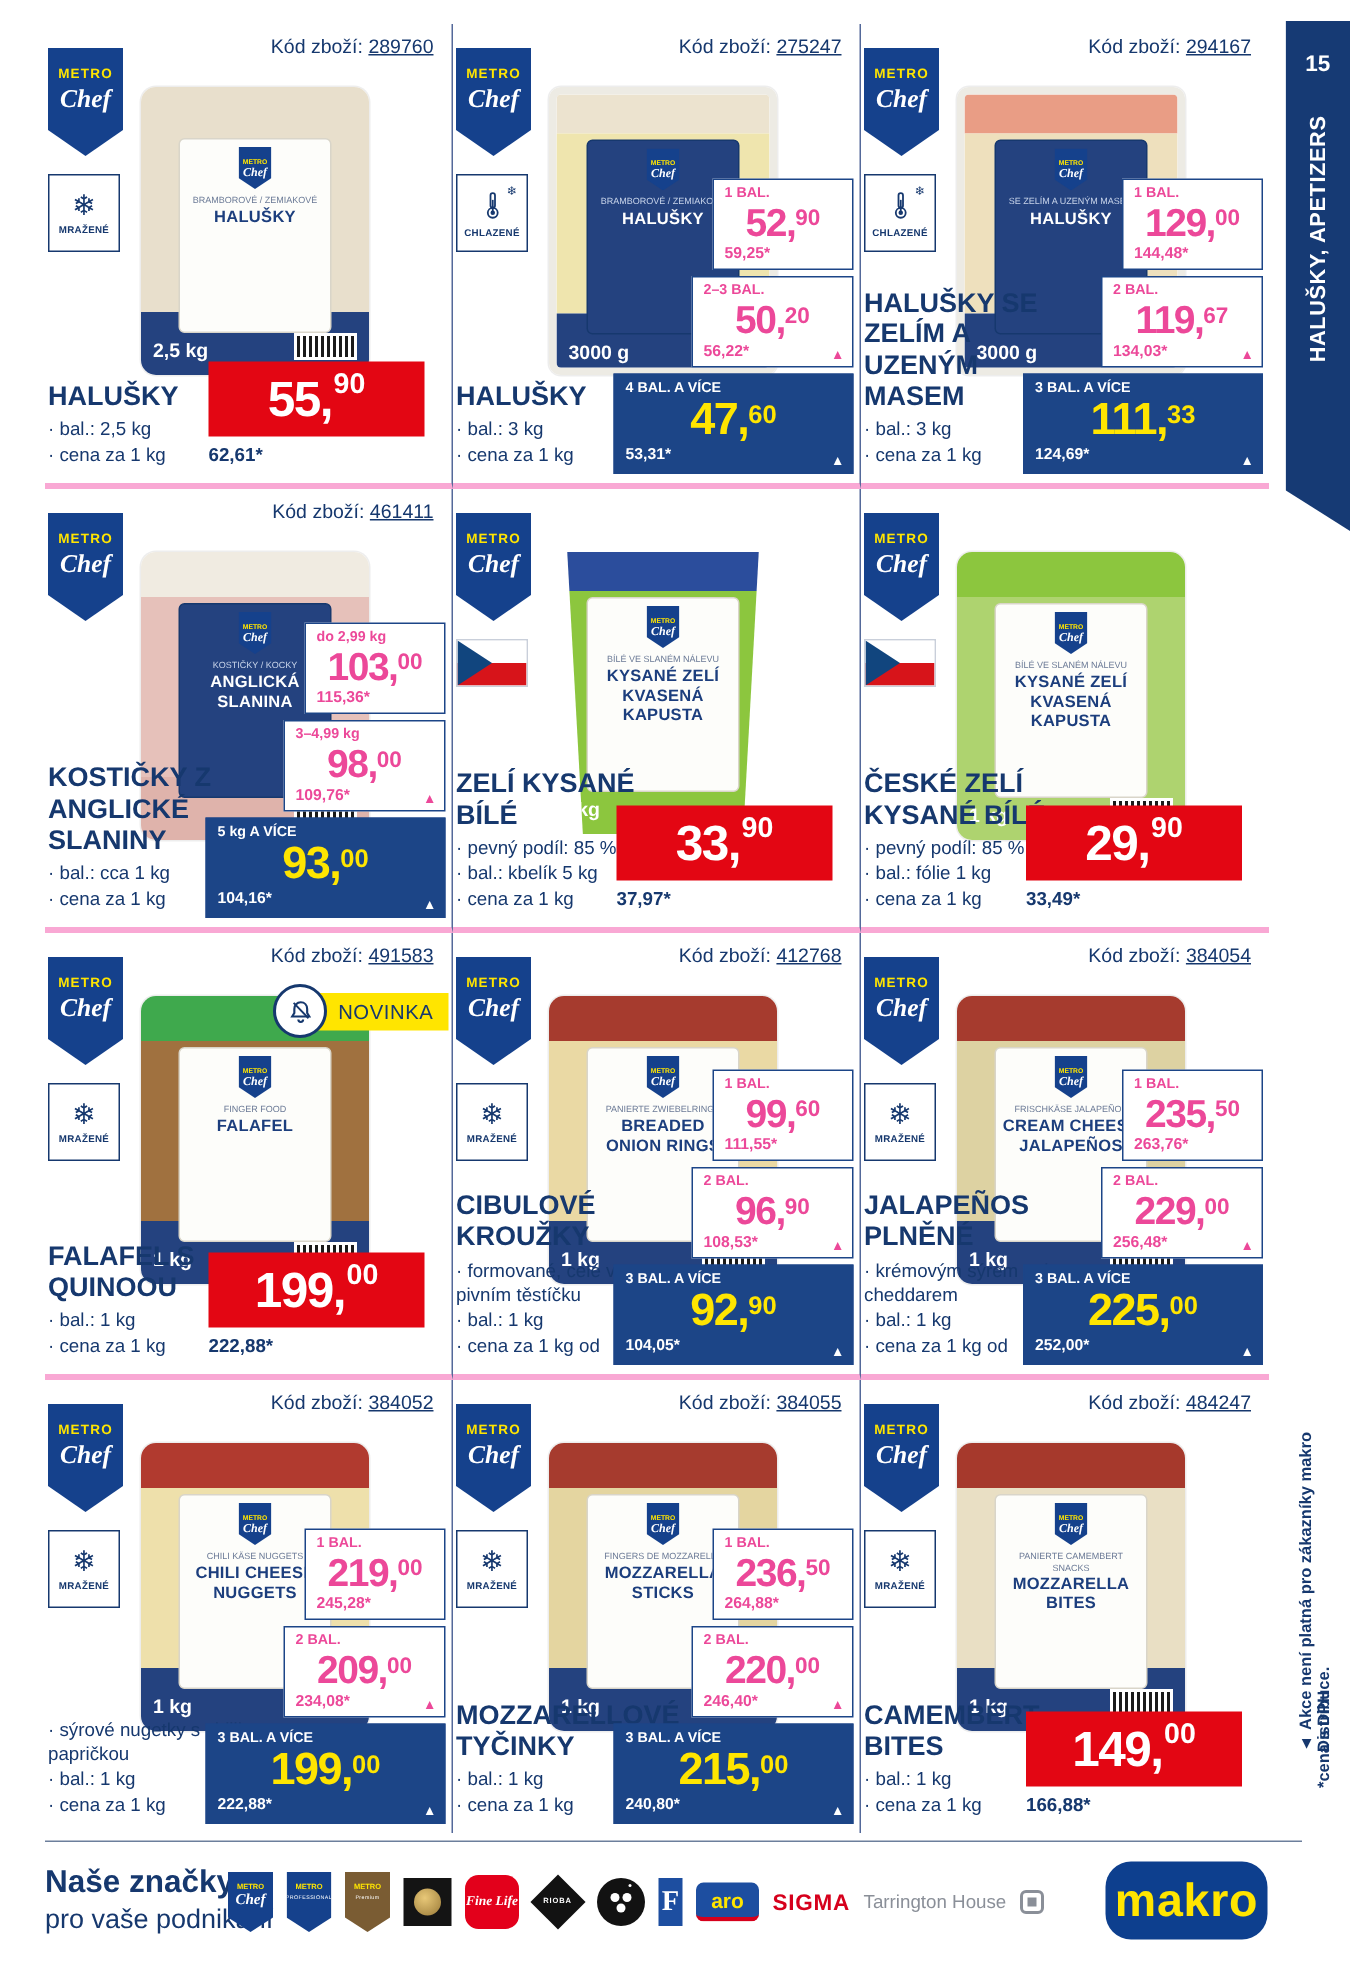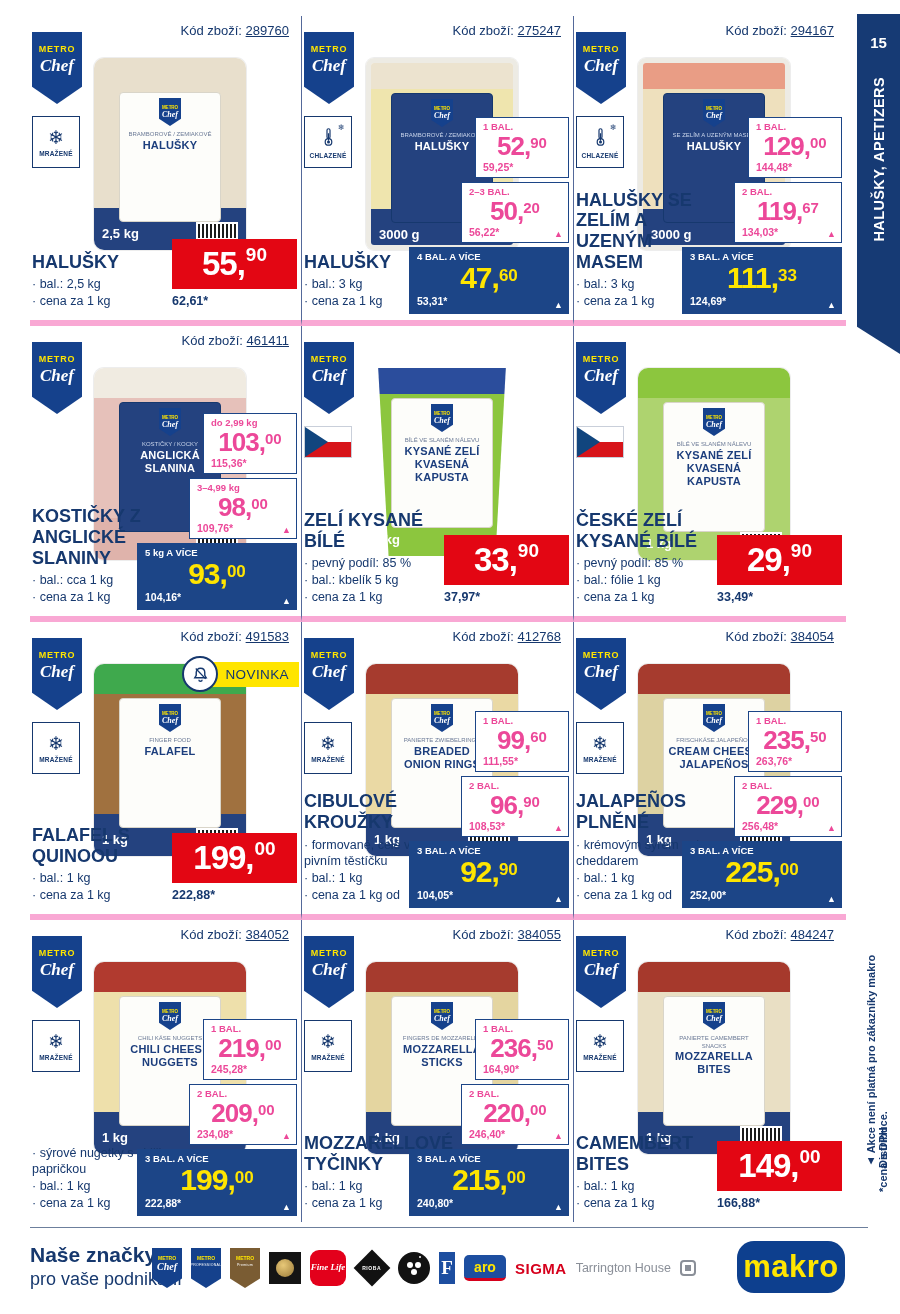--- a/index.html
+++ b/index.html
@@ -11,21 +11,21 @@
     clip-path:polygon(0 0,100% 0,100% 100%,0 92%);display:flex;flex-direction:column;align-items:center;padding-top:20px}
   .tab-num{color:#fff;font-weight:bold;font-size:15px}
   .vtext{writing-mode:vertical-rl;transform:rotate(180deg)}
   .tab-label{margin-top:26px;color:#fff;font-weight:bold;font-size:14.5px;letter-spacing:.4px}
   .side-note{position:absolute;right:11px;top:898px;height:270px;font-size:11px;font-weight:bold;color:#16386e}
   .vat-note{position:absolute;right:11px;top:1116px;height:76px;font-size:11px;font-weight:bold;color:#16386e}
 
   
   #grid{position:absolute;left:30px;top:16px;width:816px;display:grid;
     grid-template-columns:272px 272px 272px;grid-template-rows:310px 296px 298px 302px}
-  .cell{position:relative;border-right:1px solid #54699a;border-bottom:6px solid #f9a8d4}
+  .cell{position:relative;border-right:1px solid #54699a;border-bottom:4px solid #f9a8d4}
   .cell:nth-child(3n){border-right:none}
   .cell:nth-child(n+10){border-bottom:none}
 
   .code-line{position:absolute;top:7px;right:12px;font-size:13px;z-index:4}
   .code-num{text-decoration:underline;cursor:pointer}
 
   .logo-col{position:absolute;left:2px;top:16px;width:54px;z-index:3}
   .chef-shield{width:50px;height:72px;background:#15418c;clip-path:polygon(0 0,100% 0,100% 76%,50% 100%,0 76%);
     display:flex;flex-direction:column;align-items:center;padding-top:12px}
   .shield-metro{color:#ffe500;font-size:9px;font-weight:bold;letter-spacing:.8px}
@@ -70,21 +70,21 @@
   .bell{width:36px;height:36px;border-radius:50%;background:#fff;border:2px solid #16386e;display:flex;
     align-items:center;justify-content:center;margin-right:-7px;z-index:2}
   .nov-label{background:#ffe500;color:#16386e;font-weight:normal;font-size:13.5px;padding:5px 10px 5px 14px;letter-spacing:.4px}
 
   .tblock{position:absolute;left:2px;bottom:10px;width:140px;z-index:3}
   .ptitle{font-size:18px;font-weight:bold;line-height:1.15;margin-bottom:4px}
   .bullets{list-style:none;font-size:12.5px;line-height:1.35}
   .bullets li::before{content:"· "}
 
   
-  .single{position:absolute;right:4px;bottom:12px;width:125px;z-index:3}
+  .single{position:absolute;right:18px;bottom:12px;width:144px;z-index:3}
   .red-box{background:#e30613;color:#fff;height:50px;display:flex;align-items:center;justify-content:center;
     font-weight:bold;white-space:nowrap}
   .s-main{font-size:33px;letter-spacing:-1px}
   .s-sup{font-size:19px;position:relative;top:-9px;margin-left:1px}
   .s-sub{color:#16386e;font-weight:bold;font-size:12.5px;margin-top:5px}
 
   
   .tiers{position:absolute;right:4px;bottom:6px;display:flex;flex-direction:column;align-items:flex-end;gap:4px;z-index:3}
   .tier{background:#fff;border:1.5px solid #1c4587;position:relative;color:#ec4899;padding:3px 7px 4px 7px}
   .tier-0{width:94px}
@@ -820,21 +820,21 @@
         <li>bal.: 1 kg</li>
         <li>cena za 1 kg</li>
 
       </ul>
     </div>
 
     <div class="tiers">
       <div class="tier tier-0">
         <div class="t-label">1 BAL.</div>
         <div class="t-price"><span class="t-main">236,</span><span class="t-sup">50</span></div>
-        <div class="t-sub">164,90*</div>
+        <div class="t-sub">264,88*</div>
 
       </div>
       <div class="tier tier-1">
         <div class="t-label">2 BAL.</div>
         <div class="t-price"><span class="t-main">220,</span><span class="t-sup">00</span></div>
         <div class="t-sub">246,40*</div>
         <i class="t-arrow">▲</i>
       </div>
       <div class="tier tier-2 dark">
         <div class="t-label">3 BAL. A VÍCE</div>

